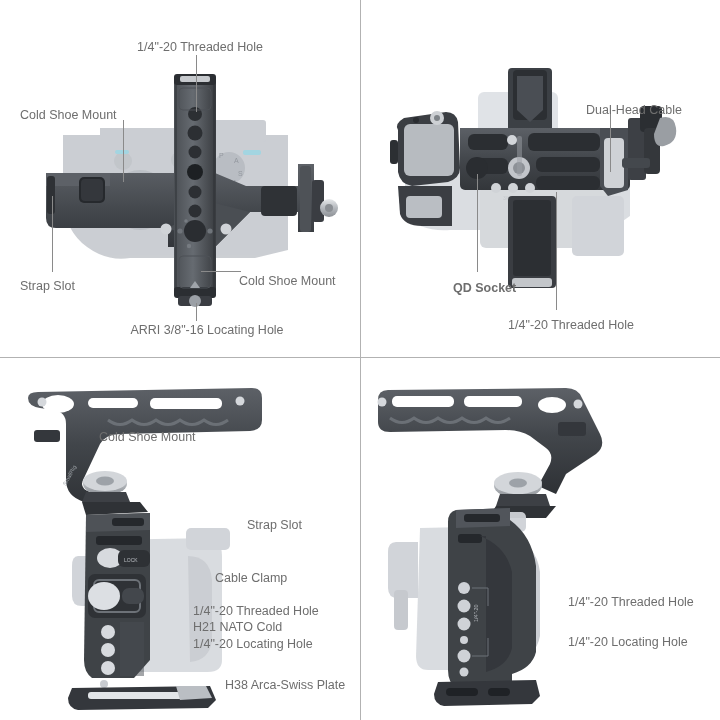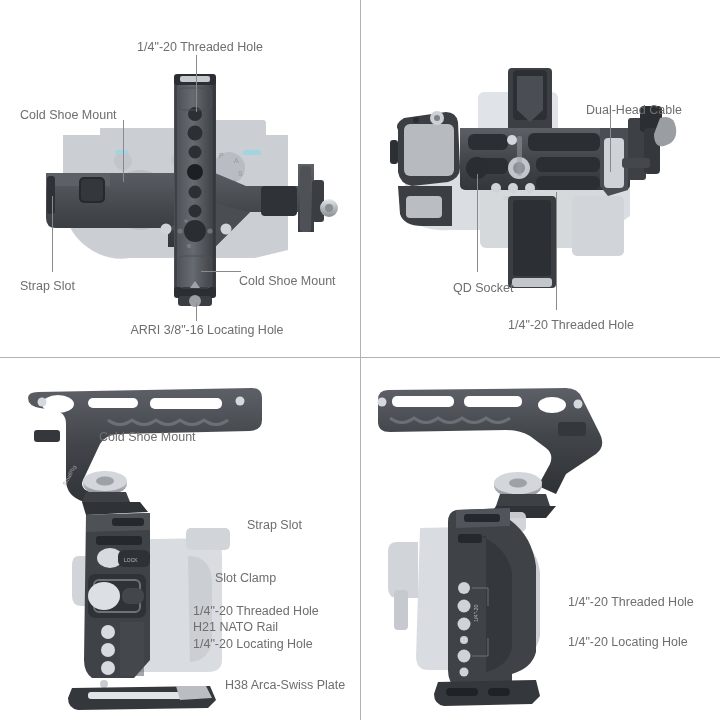--- a/index.html
+++ b/index.html
@@ -406,26 +406,26 @@
 
   </div>
 
   <div id="callout-layer">
       <div class="callout center" style="left: 200px; top: 40px;">1/4"-20 Threaded Hole</div>
       <div class="callout right" style="left: 20px; top: 108px;">Cold Shoe Mount</div>
       <div class="callout right" style="left: 20px; top: 279px;">Strap Slot</div>
       <div class="callout right" style="left: 239px; top: 274px;">Cold Shoe Mount</div>
       <div class="callout center" style="left: 207px; top: 323px;">ARRI 3/8"-16 Locating Hole</div>
       <div class="callout right" style="left: 586px; top: 103px;">Dual-Head Cable</div>
-      <div class="callout right" style="left: 453px; top: 281px;">QD Socket</div>
+      <div class="callout right" style="left: 453px; top: 281px; font-weight: bold;">QD Socket</div>
       <div class="callout center" style="left: 571px; top: 318px;">1/4"-20 Threaded Hole</div>
       <div class="callout right" style="left: 99px; top: 430px;">Cold Shoe Mount</div>
       <div class="callout right" style="left: 247px; top: 518px;">Strap Slot</div>
-      <div class="callout right" style="left: 215px; top: 571px;">Slot Clamp</div>
+      <div class="callout right" style="left: 215px; top: 571px;">Cable Clamp</div>
       <div class="callout right" style="left: 193px; top: 604px;">1/4"-20 Threaded Hole</div>
-      <div class="callout right" style="left: 193px; top: 620px;">H21 NATO Rail</div>
+      <div class="callout right" style="left: 193px; top: 620px;">H21 NATO Cold</div>
       <div class="callout right" style="left: 193px; top: 637px;">1/4"-20 Locating Hole</div>
       <div class="callout right" style="left: 205px; top: 678px; margin-left: 20px;">H38 Arca-Swiss Plate</div>
       <div class="callout right" style="left: 568px; top: 595px;">1/4"-20 Threaded Hole</div>
       <div class="callout right" style="left: 568px; top: 635px;">1/4"-20 Locating Hole</div>
     </div>
 
 </div>
 
 </body></html>

